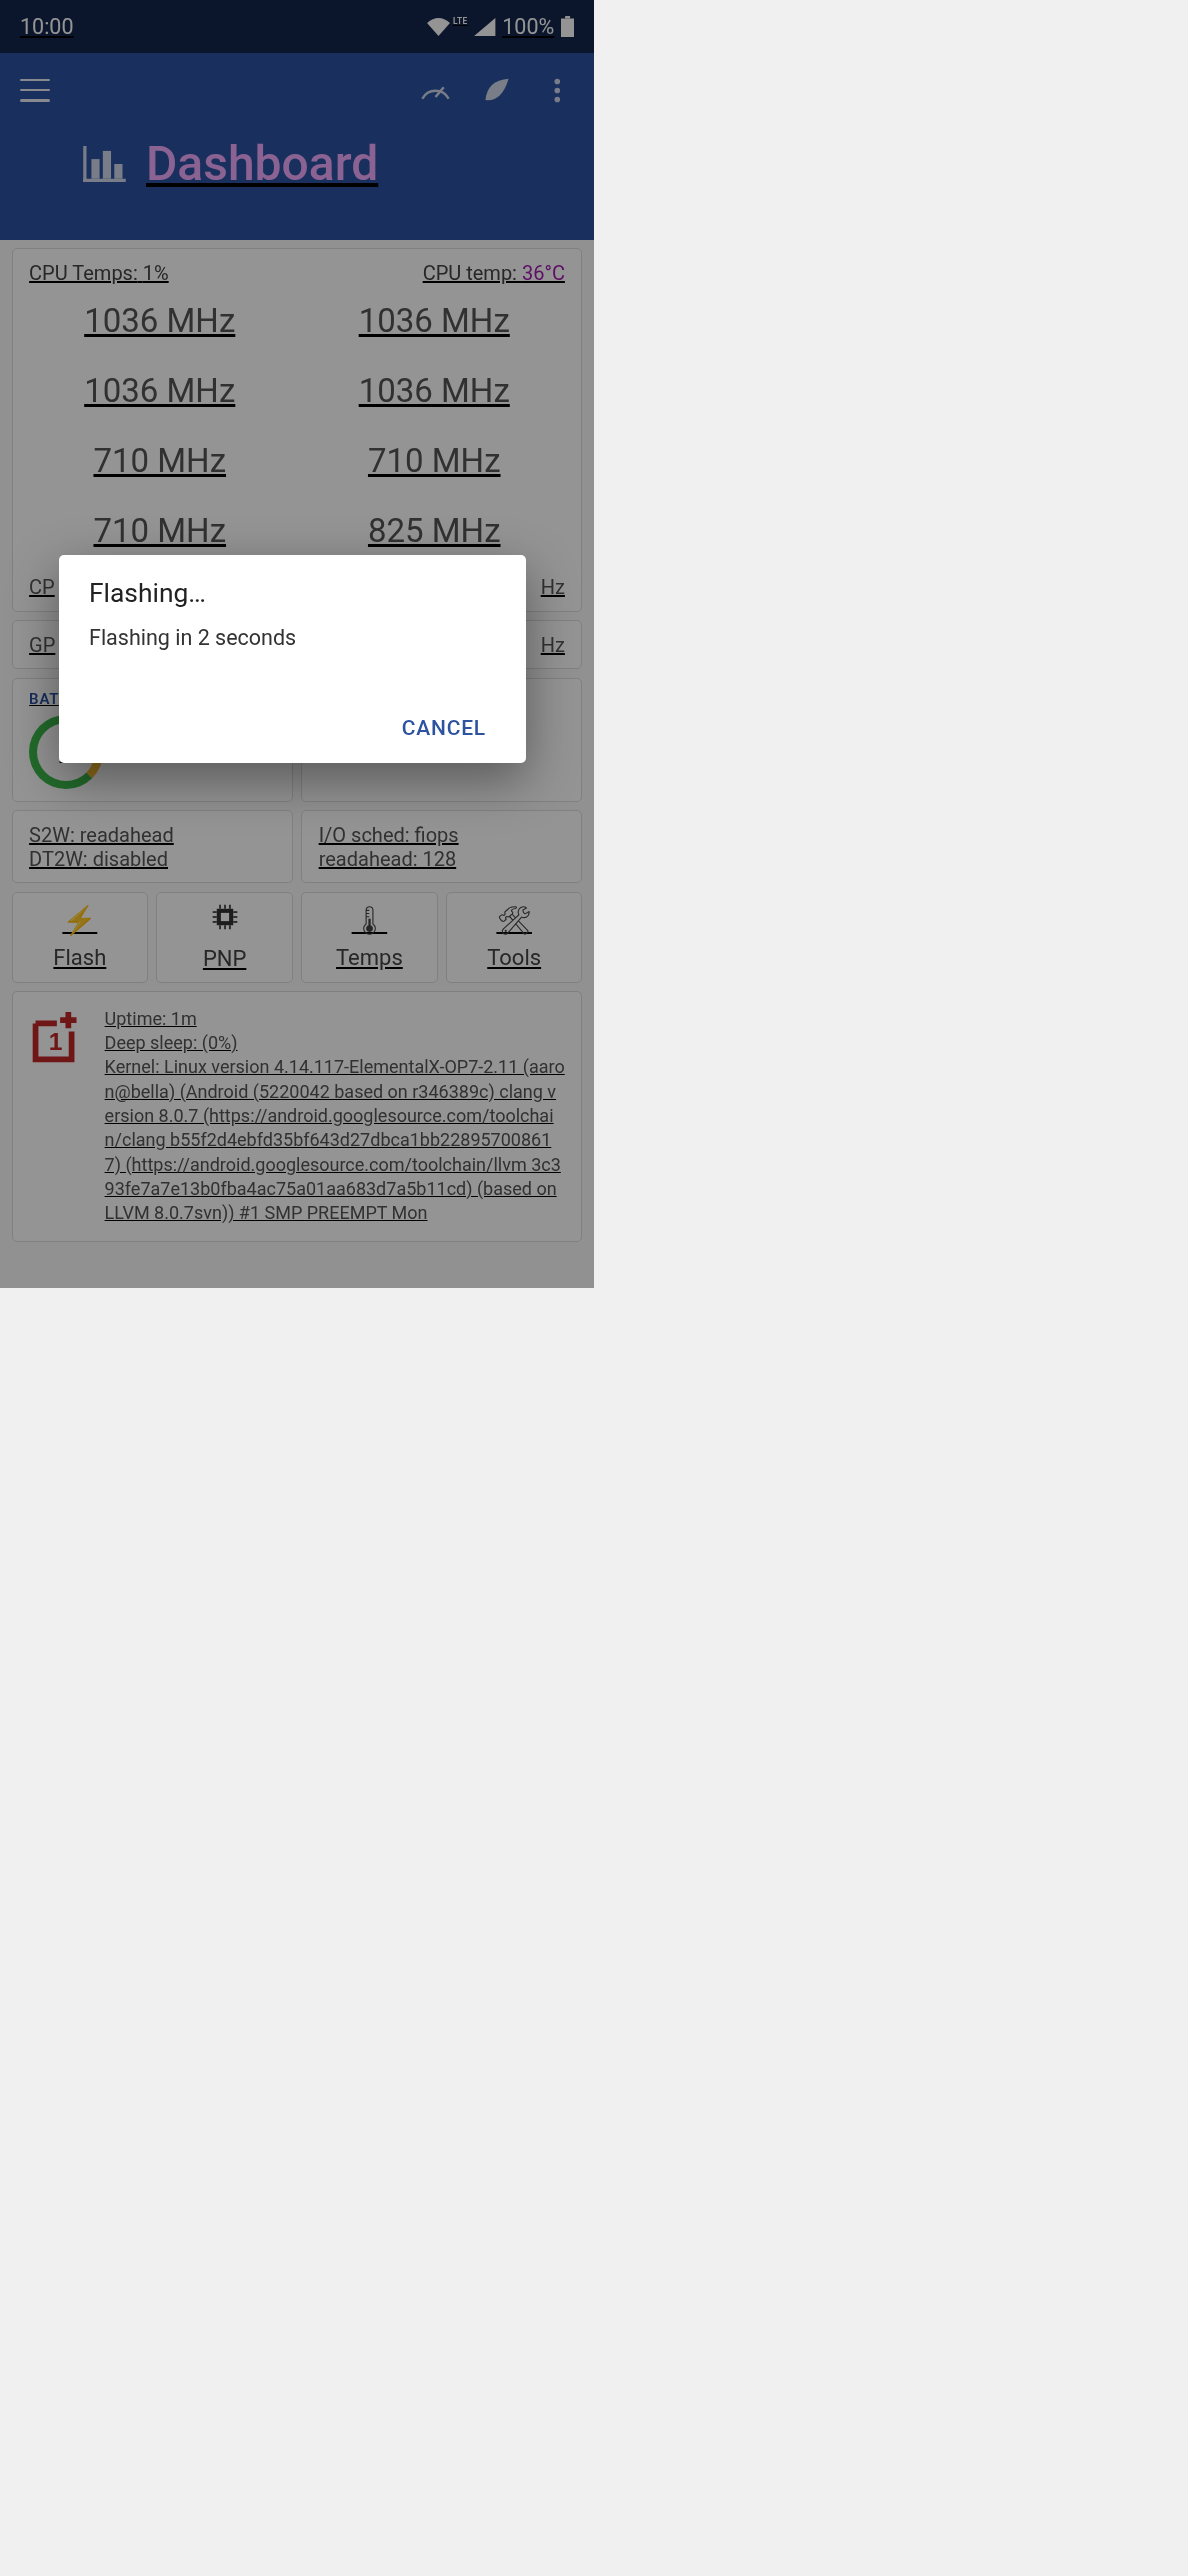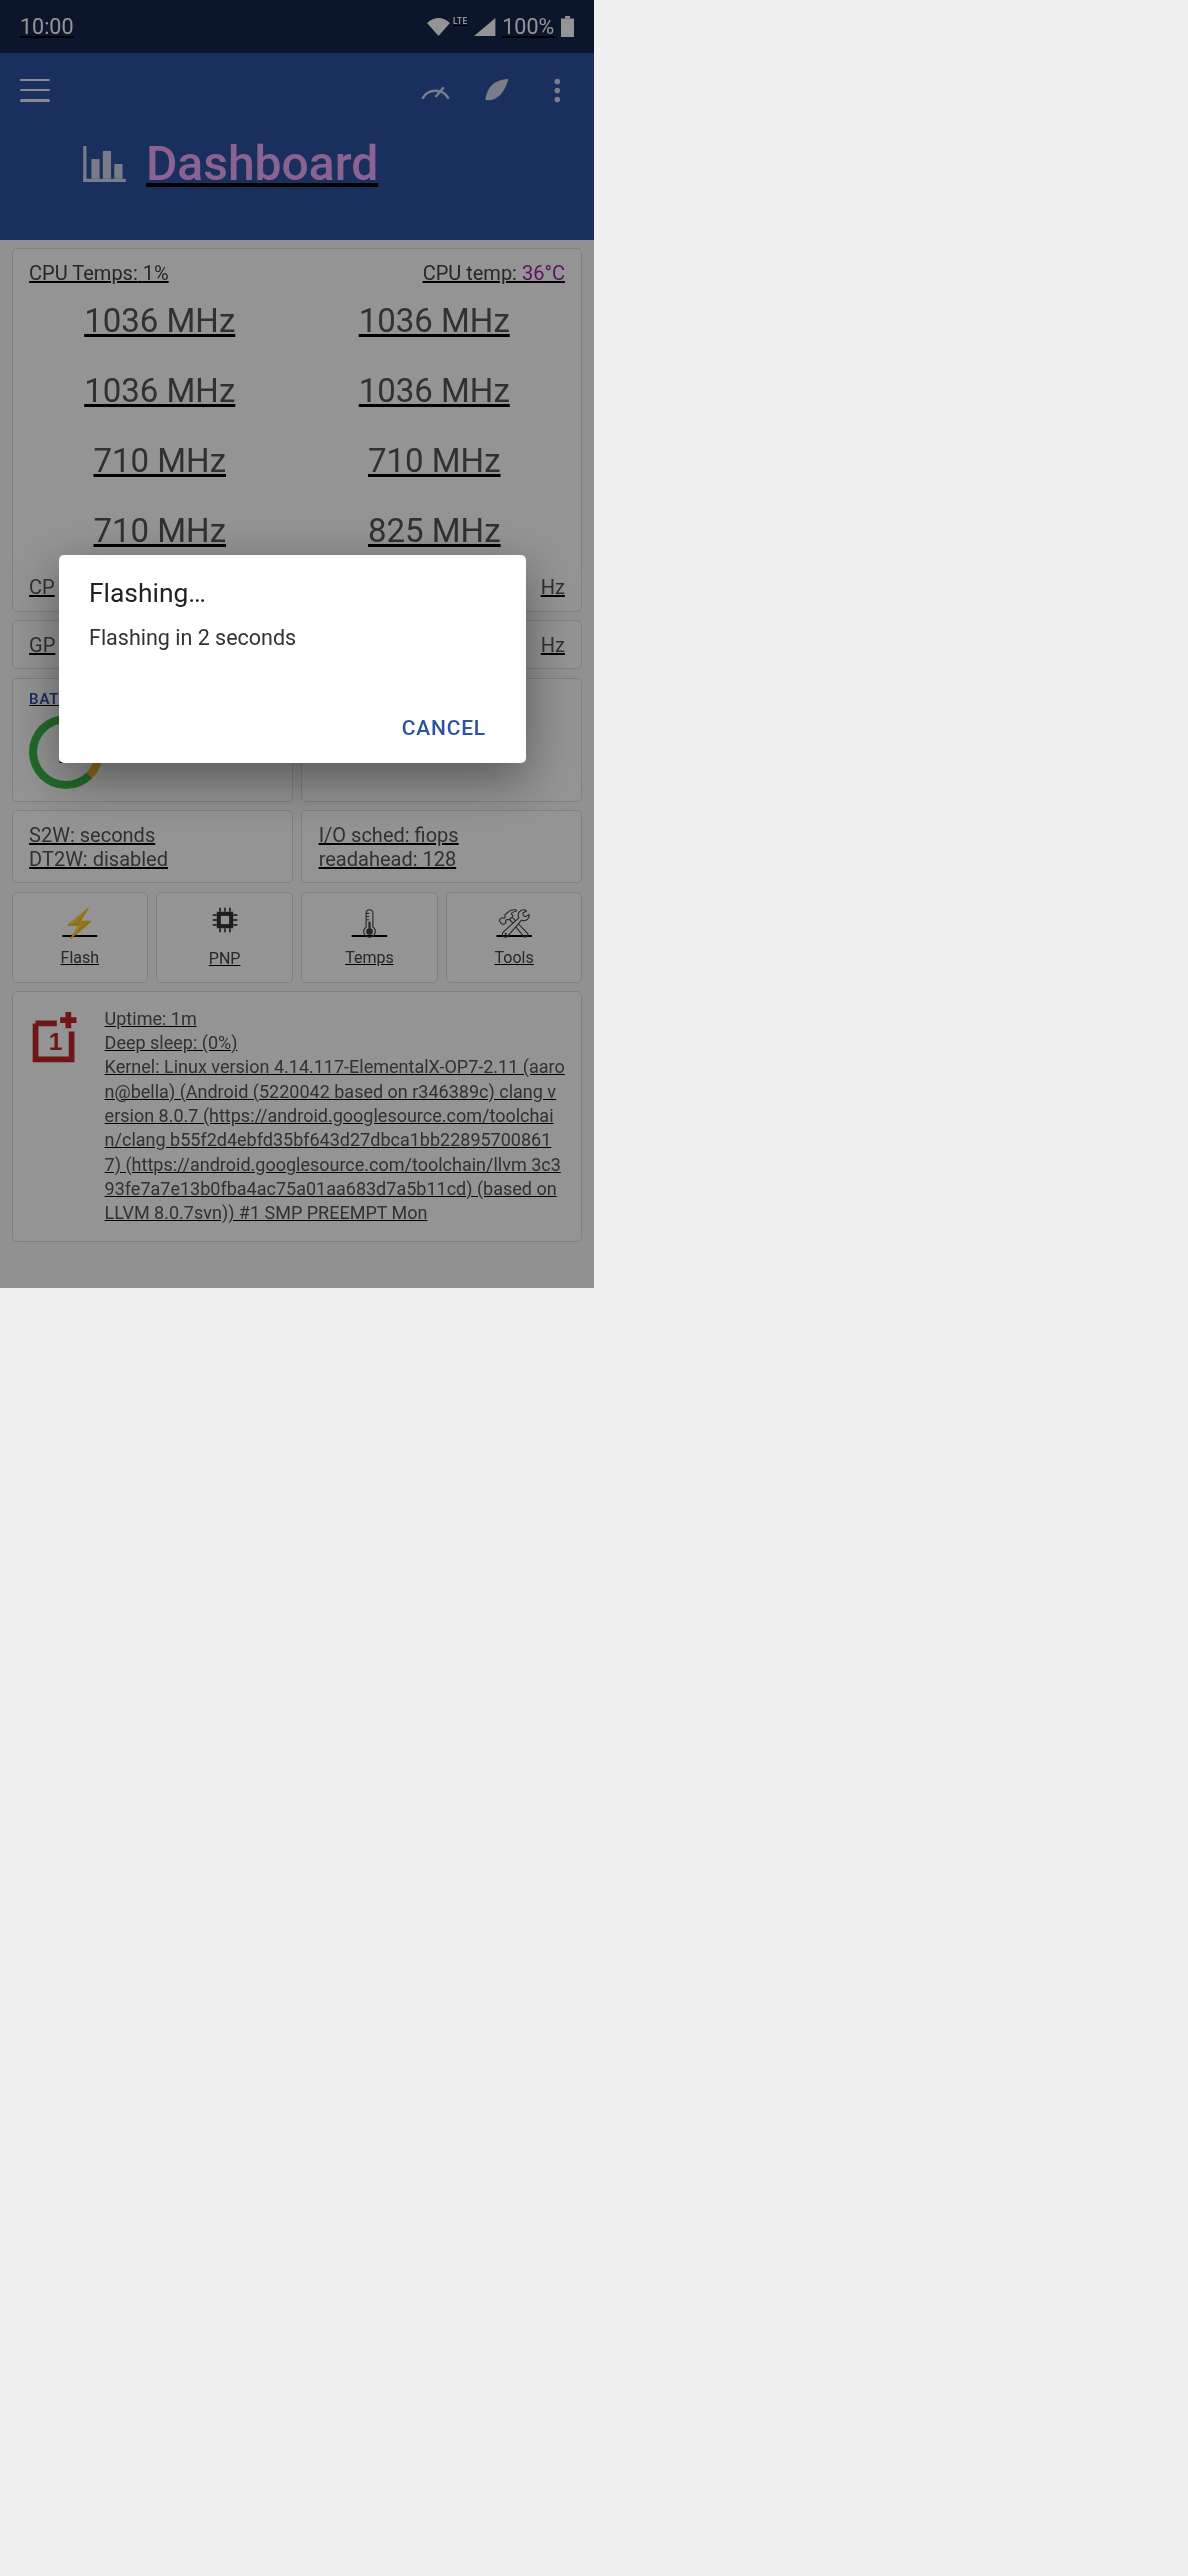--- a/index.html
+++ b/index.html
@@ -29,21 +29,21 @@
   .cpu-foot { display: flex; justify-content: space-between; font-size: 20px; color: #555; border-top: 0px solid #eee; padding-top: 5px; }
 
   .row2 { display: flex; gap: 8.3px; margin-bottom: 8.3px; }
   .row2 .card { flex: 1; margin-bottom: 0; }
   .small-label { font-size: 15px; font-weight: 600; color: #2c52a0; letter-spacing: 0.8px; margin-bottom: 6.6px; }
   .line { font-size: 20px; color: #555; }
 
   .btrow { display: flex; gap: 8.3px; margin-bottom: 8.3px; }
   .bt { flex: 1; background: #fff; border: 0.8px solid #ddd; border-radius: 5px; display: flex; flex-direction: column; align-items: center; justify-content: center; gap: 8.3px; height: 91px; color: #444; }
   .bt-icon { font-size: 28px; }
-  .bt-label { font-size: 16px; }
+  .bt-label { font-size: 22px; }
 
   .sysinfo { background: #fff; border: 0.8px solid #ddd; border-radius: 5px; padding: 15px 16.5px; display: flex; gap: 16.5px; align-items: flex-start; }
   .brandbox { width: 59px; height: 59px; flex-shrink: 0; }
   .sysinfo .info { font-size: 18px; color: #555; line-height: 1.35; word-break: break-all; }
 
   .gpu-line { font-size: 20px; color: #555; }
 
   .battery-card { position: relative; height: 124px; }
   .ring { width: 74px; height: 74px; border-radius: 50%; border: 8.3px solid #3bb94a; border-right-color: #f5b82e; display: flex; align-items: center; justify-content: center; font-size: 23px; color: #555; margin-top: 6.6px; }
 
@@ -148,21 +148,21 @@
         <div class="small-label">BATT</div>
         <div class="ring">
             <span>8</span>
           </div>
       </div>
       <div class="card battery-card"></div>
     </div>
 
     <div class="row2">
       <div class="card">
-        <div class="line">S2W: seconds</div>
+        <div class="line">S2W: readahead</div>
         <div class="line">DT2W: disabled</div>
       </div>
       <div class="card">
         <div class="line">I/O sched: fiops</div>
         <div class="line">readahead: 128</div>
       </div>
     </div>
 
     <div class="btrow">
       <div class="bt">

